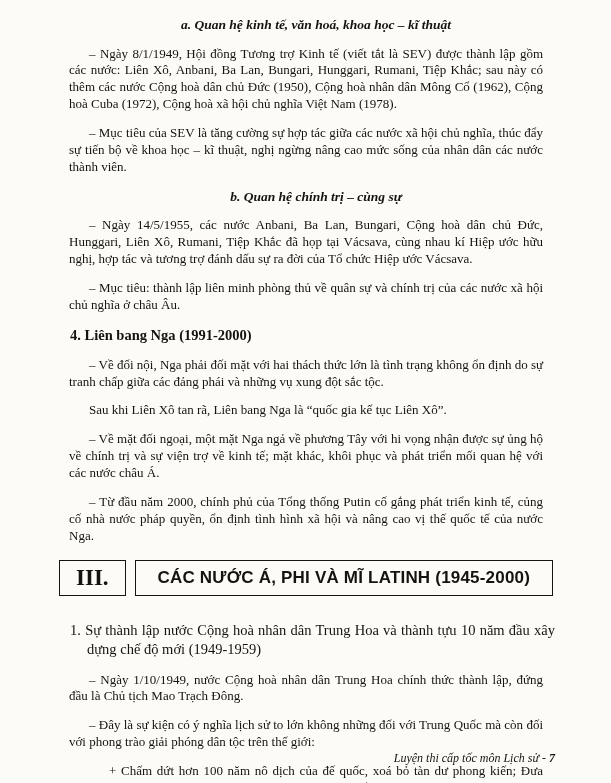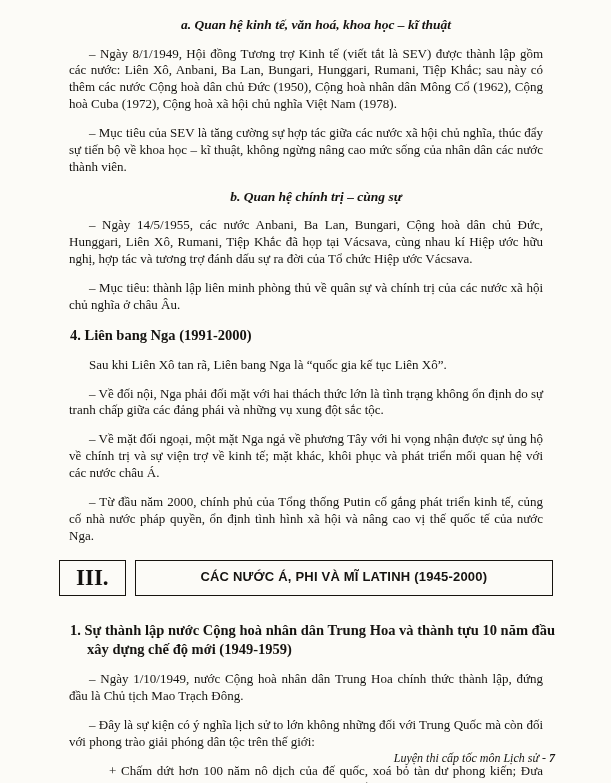--- a/index.html
+++ b/index.html
@@ -30,54 +30,54 @@
     display:flex;align-items:center;justify-content:center;
     font-size:23px;font-weight:bold;
     padding:2px 16px;
     background:#fcfbf7;
   }
   .banner-title-box{
     border:1.6px solid #17140f;
     flex:1;
     display:flex;align-items:center;justify-content:center;
     font-family:"Liberation Sans",sans-serif;
-    font-weight:bold;font-size:13px;
+    font-weight:bold;font-size:17px;
     text-align:center;padding:6px 4px;
     letter-spacing:.2px;
     background:#fcfbf7;
   }
   .h-part{
-    font-size:14.5px;font-weight:bold;
+    font-size:14.5px;font-weight:normal;
     margin:4px 0 8px 0;
     padding-left:30px;text-indent:-17px;
     text-align:justify;line-height:1.34;
   }
   .footer{
     position:absolute;right:56px;bottom:16px;
     font-style:italic;font-size:12px;color:#151310;
   }
   .footer .pg{font-weight:bold;}
 </style>
 </head>
 <body>
 
 <div class="page">
 
 
   <div class="h-sub">a. Quan hệ kinh tế, văn hoá, khoa học – kĩ thuật</div>
   <p class="para">– Ngày 8/1/1949, Hội đồng Tương trợ Kinh tế (viết tắt là SEV) được thành lập gồm các nước: Liên Xô, Anbani, Ba Lan, Bungari, Hunggari, Rumani, Tiệp Khắc; sau này có thêm các nước Cộng hoà dân chủ Đức (1950), Cộng hoà nhân dân Mông Cổ (1962), Cộng hoà Cuba (1972), Cộng hoà xã hội chủ nghĩa Việt Nam (1978).</p>
-  <p class="para">– Mục tiêu của SEV là tăng cường sự hợp tác giữa các nước xã hội chủ nghĩa, thúc đẩy sự tiến bộ về khoa học – kĩ thuật, không ngừng nâng cao mức sống của nhân dân các nước thành viên.</p>
+  <p class="para">– Mục tiêu của SEV là tăng cường sự hợp tác giữa các nước xã hội chủ nghĩa, thúc đẩy sự tiến bộ về khoa học – kĩ thuật, nghị ngừng nâng cao mức sống của nhân dân các nước thành viên.</p>
 
   <div class="h-sub">b. Quan hệ chính trị – cùng sự</div>
   <p class="para">– Ngày 14/5/1955, các nước Anbani, Ba Lan, Bungari, Cộng hoà dân chủ Đức, Hunggari, Liên Xô, Rumani, Tiệp Khắc đã họp tại Vácsava, cùng nhau kí Hiệp ước hữu nghị, hợp tác và tương trợ đánh dấu sự ra đời của Tổ chức Hiệp ước Vácsava.</p>
   <p class="para">– Mục tiêu: thành lập liên minh phòng thủ về quân sự và chính trị của các nước xã hội chủ nghĩa ở châu Âu.</p>
 
   <div class="h-num">4. Liên bang Nga (1991-2000)</div>
+  <p class="para">– Về đối nội, Nga phải đối mặt với hai thách thức lớn là tình trạng không ổn định do sự tranh chấp giữa các đảng phái và những vụ xung đột sắc tộc.</p>
   <p class="para">Sau khi Liên Xô tan rã, Liên bang Nga là “quốc gia kế tục Liên Xô”.</p>
-  <p class="para">– Về đối nội, Nga phải đối mặt với hai thách thức lớn là tình trạng không ổn định do sự tranh chấp giữa các đảng phái và những vụ xung đột sắc tộc.</p>
   <p class="para">– Về mặt đối ngoại, một mặt Nga ngả về phương Tây với hi vọng nhận được sự ủng hộ về chính trị và sự viện trợ về kinh tế; mặt khác, khôi phục và phát triển mối quan hệ với các nước châu Á.</p>
   <p class="para">– Từ đầu năm 2000, chính phủ của Tổng thống Putin cố gắng phát triển kinh tế, củng cố nhà nước pháp quyền, ổn định tình hình xã hội và nâng cao vị thế quốc tế của nước Nga.</p>
 
   <div class="banner">
     <div class="banner-num-box">
       <span>III.</span>
     </div>
     <div class="banner-title-box">
       <span>CÁC NƯỚC Á, PHI VÀ MĨ LATINH (1945-2000)</span>
     </div>

